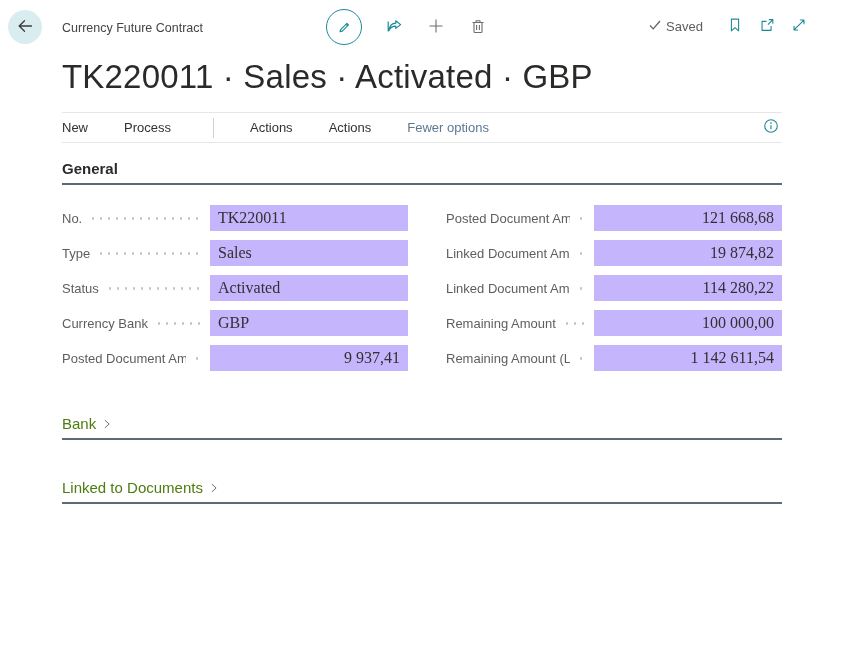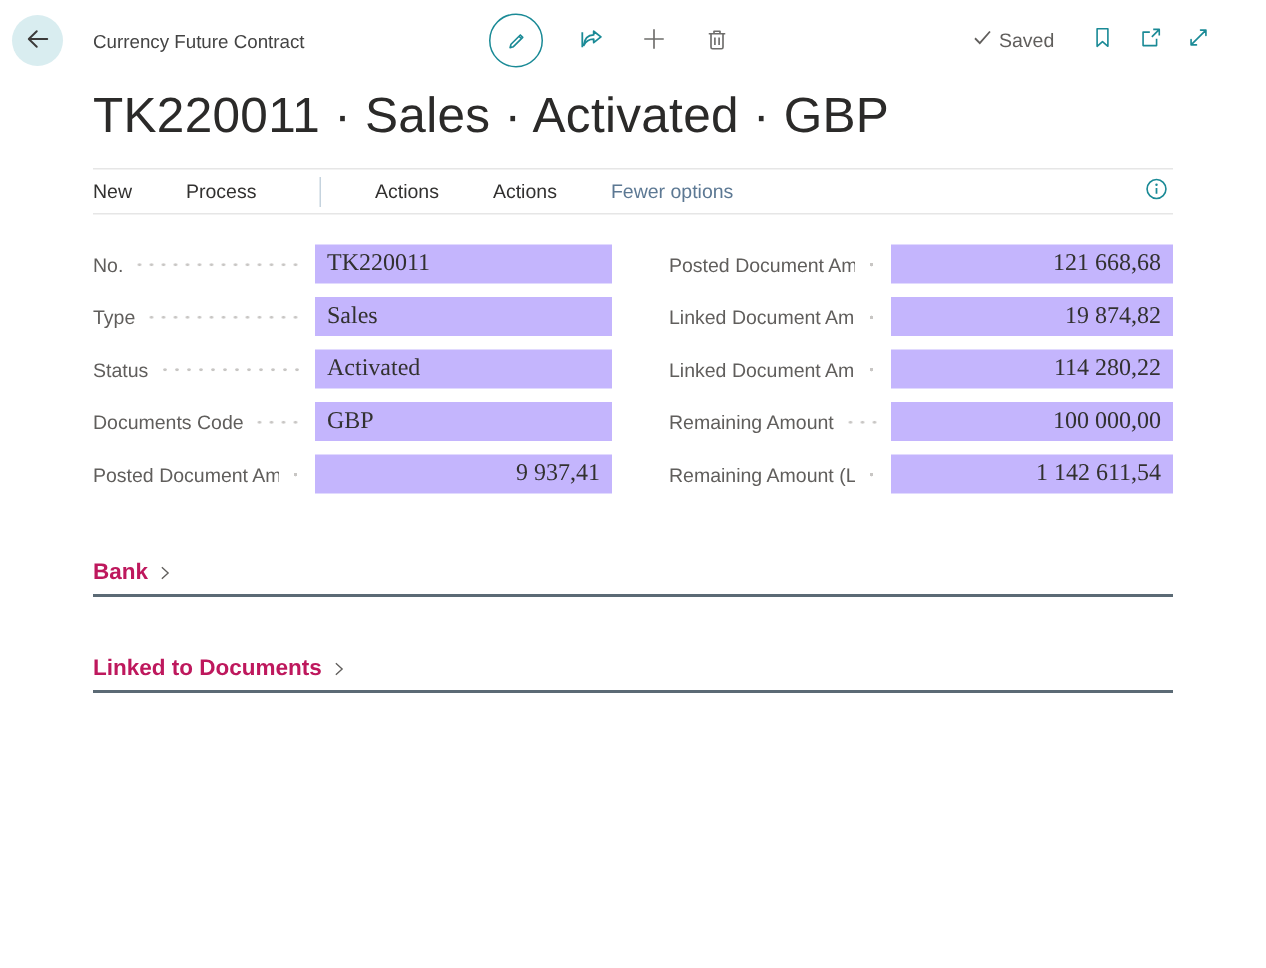--- a/index.html
+++ b/index.html
@@ -106,21 +106,21 @@
   .field-box.num { text-align: right; }
 
   
   .collapse-section {
     display: flex; align-items: center; gap: 4px;
     padding-bottom: 5px;
     border-bottom: 2px solid #5b6a75;
     cursor: pointer;
   }
   .collapse-section .sec-label {
-    font-size: 15px; font-weight: 700; color: #be185d; line-height: 19px;
+    font-size: 15px; font-weight: 400; color: #4d7c0f; line-height: 19px;
   }
   .sec-first { margin-top: 43px; }
   .sec-next  { margin-top: 38px; }
   .chev { display: flex; align-items: center; margin-top: 1px; }
 </style>
 </head>
 <body>
 
 <div class="page">
 
@@ -214,40 +214,41 @@
         <span>
           <svg width="18" height="18" viewBox="0 0 20 20">
               <circle cx="10" cy="10" r="7" stroke="#1a8a96" stroke-width="1.2" fill="none"></circle>
               <circle cx="10" cy="6.8" r="0.9" fill="#1a8a96"></circle>
               <path d="M10 9.2 V13.6" stroke="#1a8a96" stroke-width="1.3"></path>
             </svg>
         </span>
       </button>
     </div>
 
+    <div class="group-heading">General</div>
 
     <div class="fields">
       <div class="col col-left">
         <div class="field-row">
           <span class="field-label">No.</span>
           <span class="leader"></span>
           <div class="field-box">TK220011</div>
         </div>
         <div class="field-row">
           <span class="field-label">Type</span>
           <span class="leader"></span>
           <div class="field-box">Sales</div>
         </div>
         <div class="field-row">
           <span class="field-label">Status</span>
           <span class="leader"></span>
           <div class="field-box">Activated</div>
         </div>
         <div class="field-row">
-          <span class="field-label">Documents Code</span>
+          <span class="field-label">Currency Bank</span>
           <span class="leader"></span>
           <div class="field-box">GBP</div>
         </div>
         <div class="field-row">
           <span class="field-label">Posted Document Am...</span>
           <span class="leader"></span>
           <div class="field-box num">9 937,41</div>
         </div>
       </div>
 

